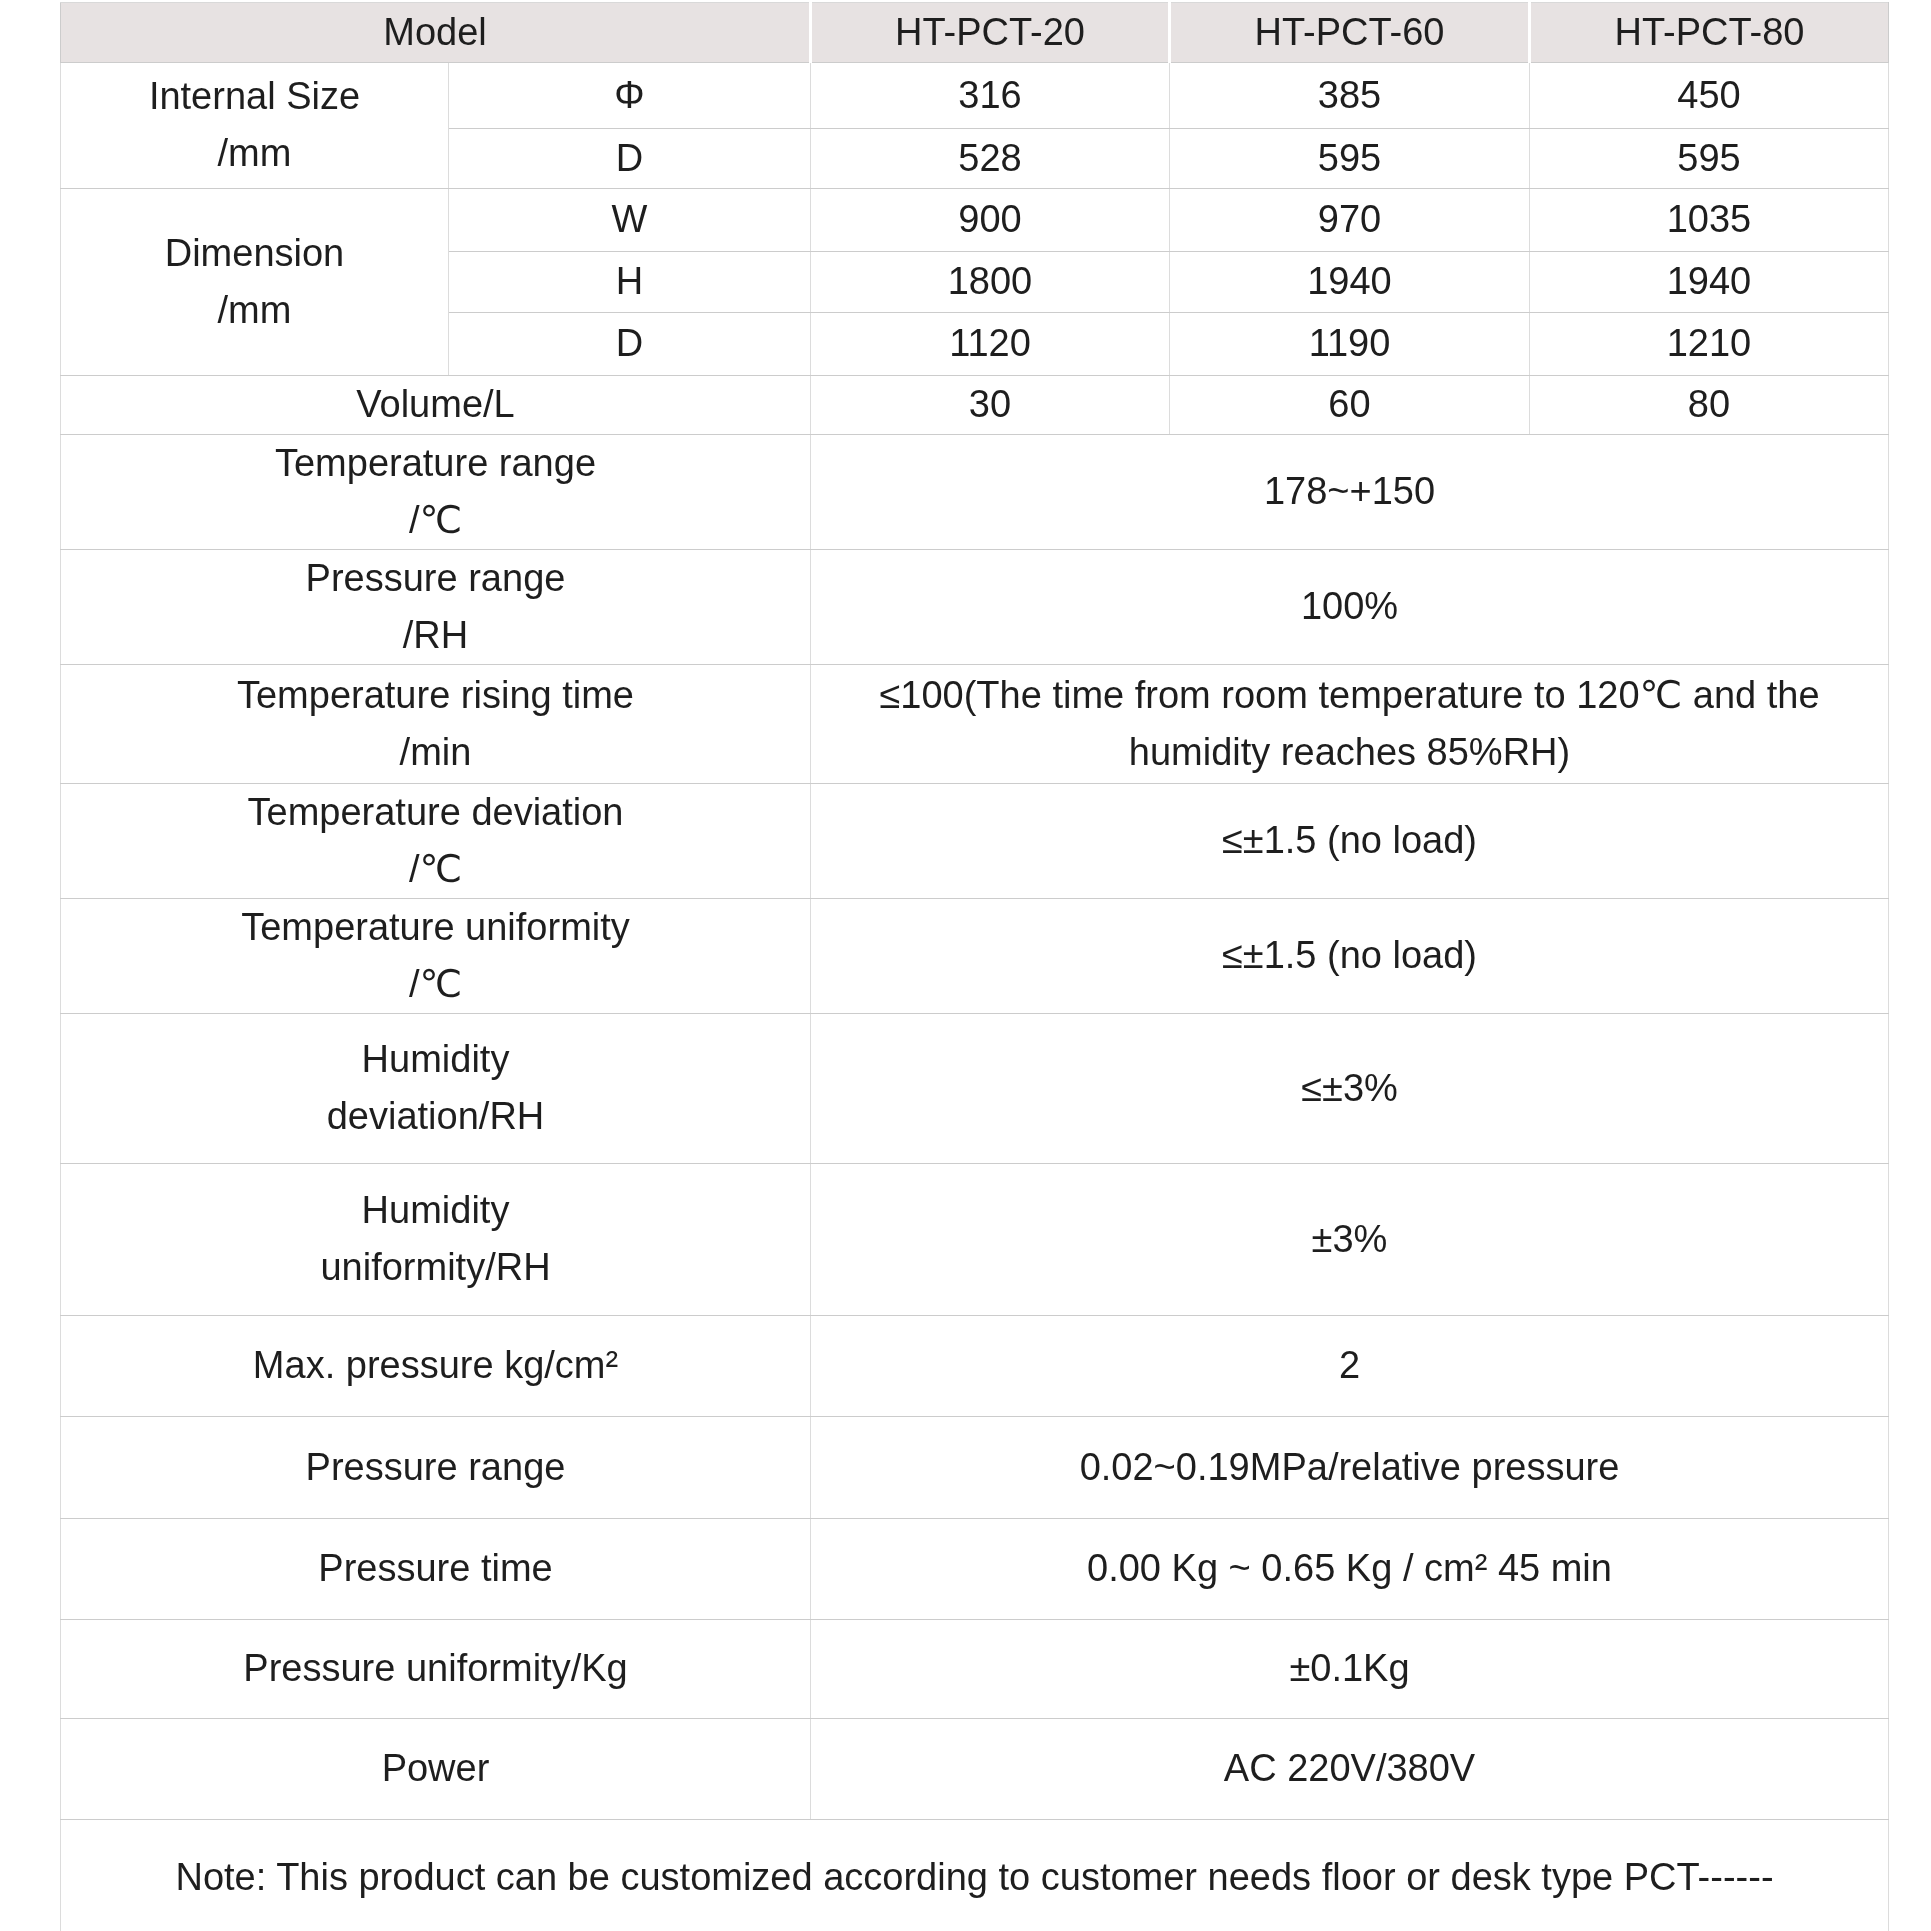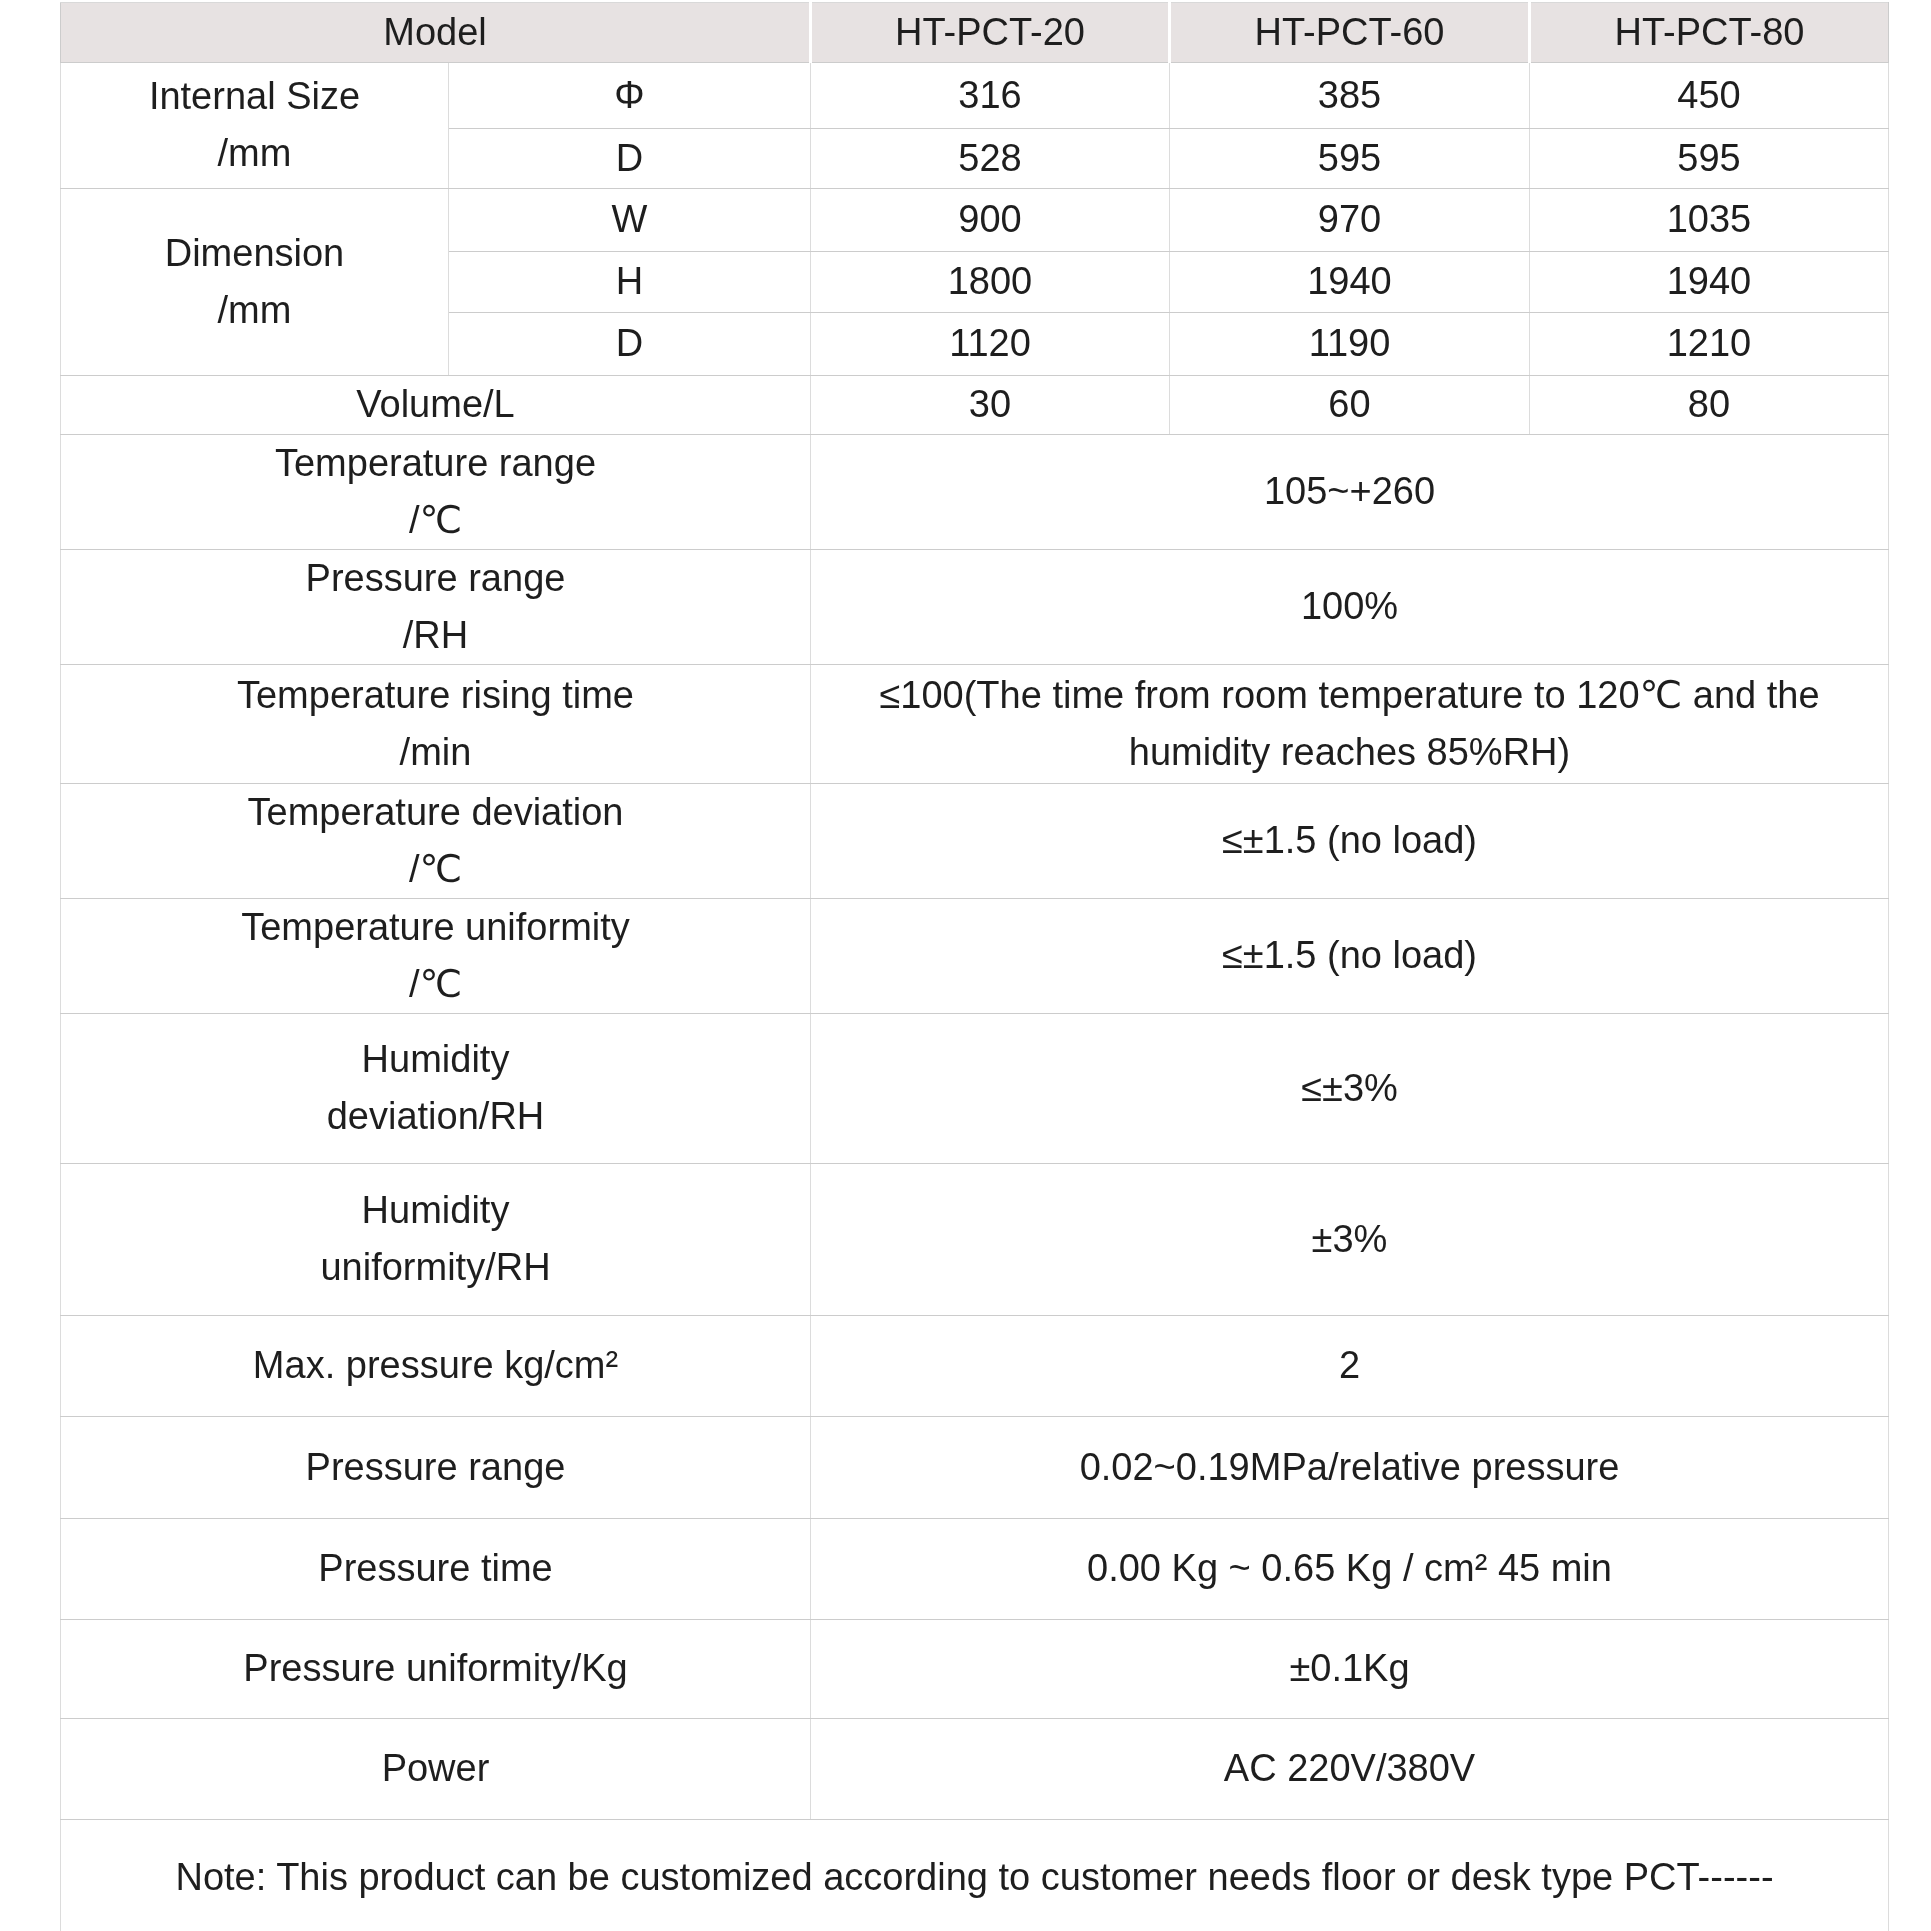--- a/index.html
+++ b/index.html
@@ -109,21 +109,21 @@
     <tr style="height:59px">
       <td colspan="2">Volume/L</td>
       <td>30</td>
       <td>60</td>
       <td>80</td>
     </tr>
 
     <tr style="height:114px">
       <td colspan="2">Temperature range
 /℃</td>
-      <td colspan="3">105~+260</td>
+      <td colspan="3">178~+150</td>
     </tr>
     <tr style="height:113px">
       <td colspan="2">Pressure range
 /RH</td>
       <td colspan="3">100%</td>
     </tr>
     <tr style="height:119px">
       <td colspan="2">Temperature rising time
 /min</td>
       <td colspan="3" class="wrapcell">≤100(The time from room temperature to 120℃ and the humidity reaches 85%RH)</td>

